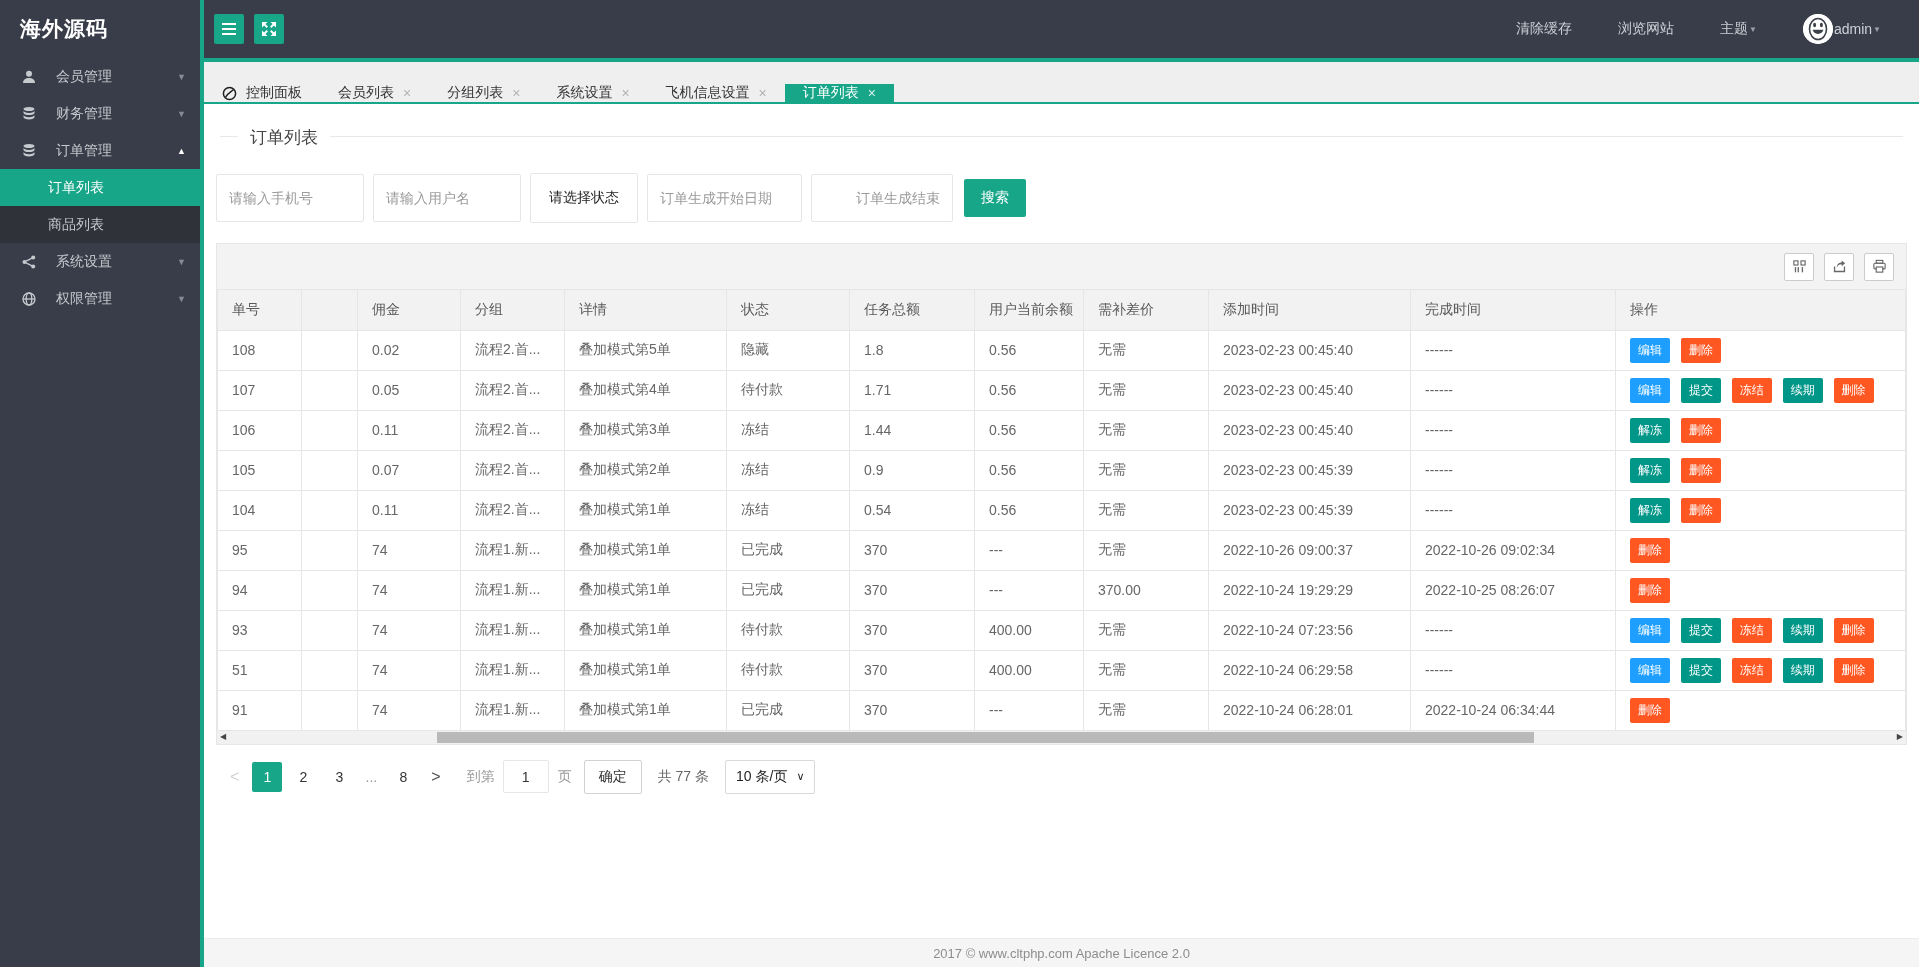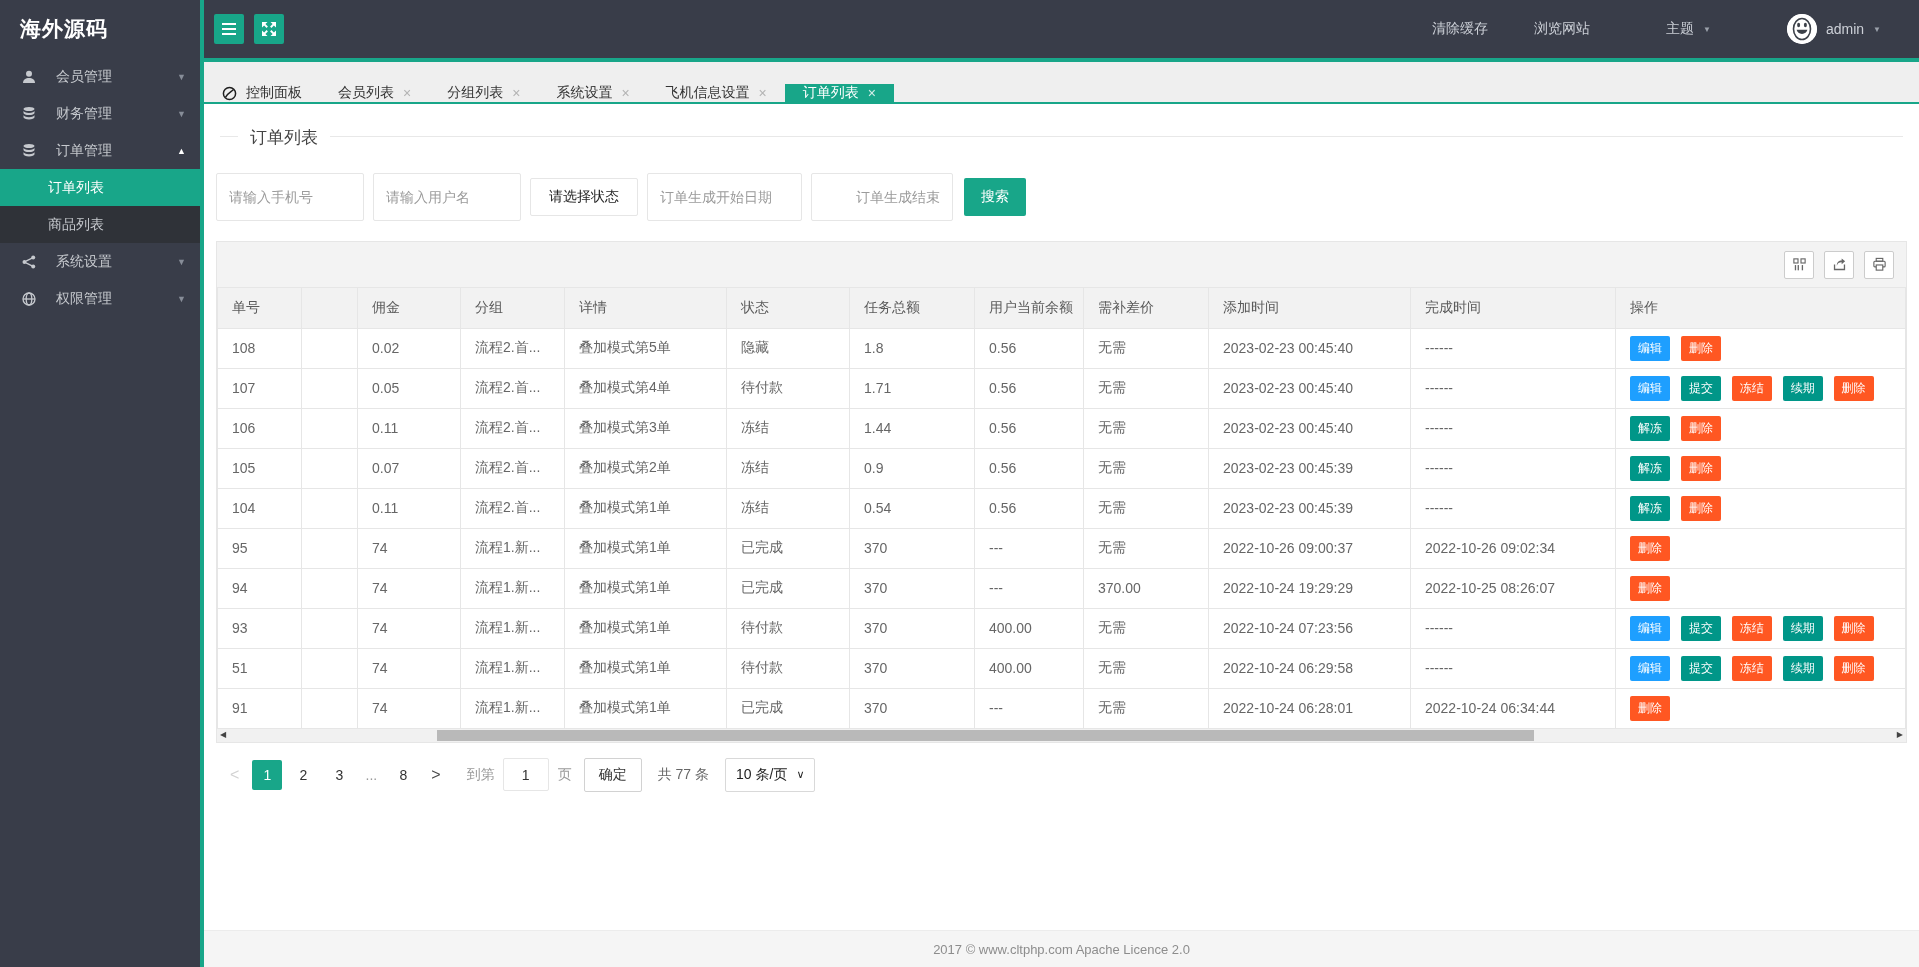--- a/index.html
+++ b/index.html
@@ -30,21 +30,21 @@
 
   .topbar { height:58px; background:#393D49; display:flex; align-items:center;
     padding:0 38px 0 10px; flex-shrink:0; }
   .tb-btn { width:30px; height:30px; background:#18A689; border-radius:2px;
     margin-right:10px; display:flex; align-items:center; justify-content:center;
     cursor:pointer; flex-direction:column; }
   .bar { width:14px; height:2px; background:#fff; margin:1.5px 0; }
   .tb-right { margin-left:auto; display:flex; align-items:center; gap:46px;
     color:#ccd0d7; font-size:14px; }
   .tb-link { cursor:pointer; }
-  .tb-theme, .tb-user { display:flex; align-items:center; gap:9px; cursor:pointer;margin-left:30px; }
+  .tb-theme, .tb-user { display:flex; align-items:center; gap:1px; cursor:pointer; }
   .caret { font-size:8px; color:#9aa0aa; }
   .avatar { width:30px; height:30px; border-radius:50%; background:#fff;
     display:flex; align-items:center; justify-content:center; overflow:hidden; }
 
   .tabstrip { background:#EFEFEF; border-top:4px solid #18A689;
     border-bottom:2px solid #18A689; height:46px; display:flex;
     align-items:flex-end; flex-shrink:0; }
   .tab { display:flex; align-items:center; padding:0 18px; font-size:14px;
     color:#333; gap:9px; cursor:pointer; }
   .tab .close { color:#b3b3b3; font-size:14px; }
@@ -57,21 +57,21 @@
   .field-title { position:relative; border-top:1px solid #e8e8e8; margin:32px 4px 0 4px; }
   .field-text { position:absolute; top:-11px; left:18px; background:#fff;
     padding:0 12px; font-size:17px; font-weight:normal; color:#444; }
 
   .search-row { display:flex; margin-top:36px; gap:9px; align-items:center; }
   .s-input { height:48px; border:1px solid #e6e6e6; border-radius:2px;
     padding:0 12px; font-size:14px; color:#333; outline:none; }
   .s-input::placeholder { color:#9b9b9b; }
   .w-phone { width:148px; } .w-user { width:148px; }
   .w-start { width:155px; } .w-end { width:142px;padding-left:44px; }
-  .status-btn { height:38px; border:1px solid #e6e6e6; border-radius:2px;
+  .status-btn { height:50px; border:1px solid #e6e6e6; border-radius:2px;
     background:#fff; padding:0 18px; font-size:14px; color:#1f1f1f;
     cursor:pointer; }
   .search-btn { height:38px; padding:0 17px; background:#18A689; color:#fff;
     border:none; border-radius:2px; font-size:14px; cursor:pointer; margin-left:2px; }
 
   .table-card { margin-top:20px; border:1px solid #e6e6e6; }
   .table-toolbar { height:46px; background:#f3f3f3; border-bottom:1px solid #e6e6e6;
     display:flex; align-items:center; justify-content:flex-end; padding:0 12px; gap:10px; }
   .tool-btn { width:30px; height:28px; background:#fff; border:1px solid #ccc;
     border-radius:2px; display:flex; align-items:center; justify-content:center;
@@ -109,21 +109,21 @@
     border-radius:2px; font-size:14px; color:#333; outline:none; }
   .page-unit { color:#999; margin:0 12px 0 9px; }
   .confirm-btn { height:34px; padding:0 14px; background:#fff; border:1px solid #d2d2d2;
     border-radius:2px; font-size:14px; color:#333; cursor:pointer; margin-right:16px; }
   .total { color:#666; margin-right:16px; }
   .per-page { height:34px; border:1px solid #d9d9d9; border-radius:2px;
     display:flex; align-items:center; padding:0 10px; gap:9px; color:#222;
     cursor:pointer; background:#fff; }
   .pp-caret { font-size:11px; color:#222; }
 
-  .footer { height:37px; background:#f5f5f5; border-top:1px solid #ececec;
+  .footer { height:29px; background:#f5f5f5; border-top:1px solid #ececec;
     display:flex; align-items:center; justify-content:center; color:#8d8d8d;
     font-size:13px; flex-shrink:0; }
 </style>
 </head>
 <body>
 
 <div class="app">
 
   <aside class="sidebar">
     <div class="logo">海外源码</div>

